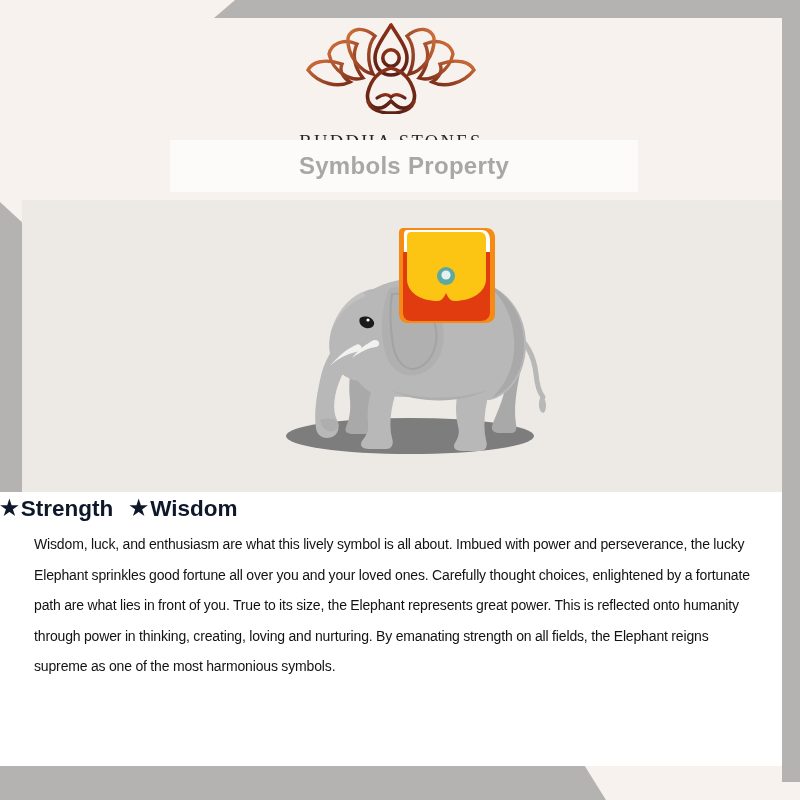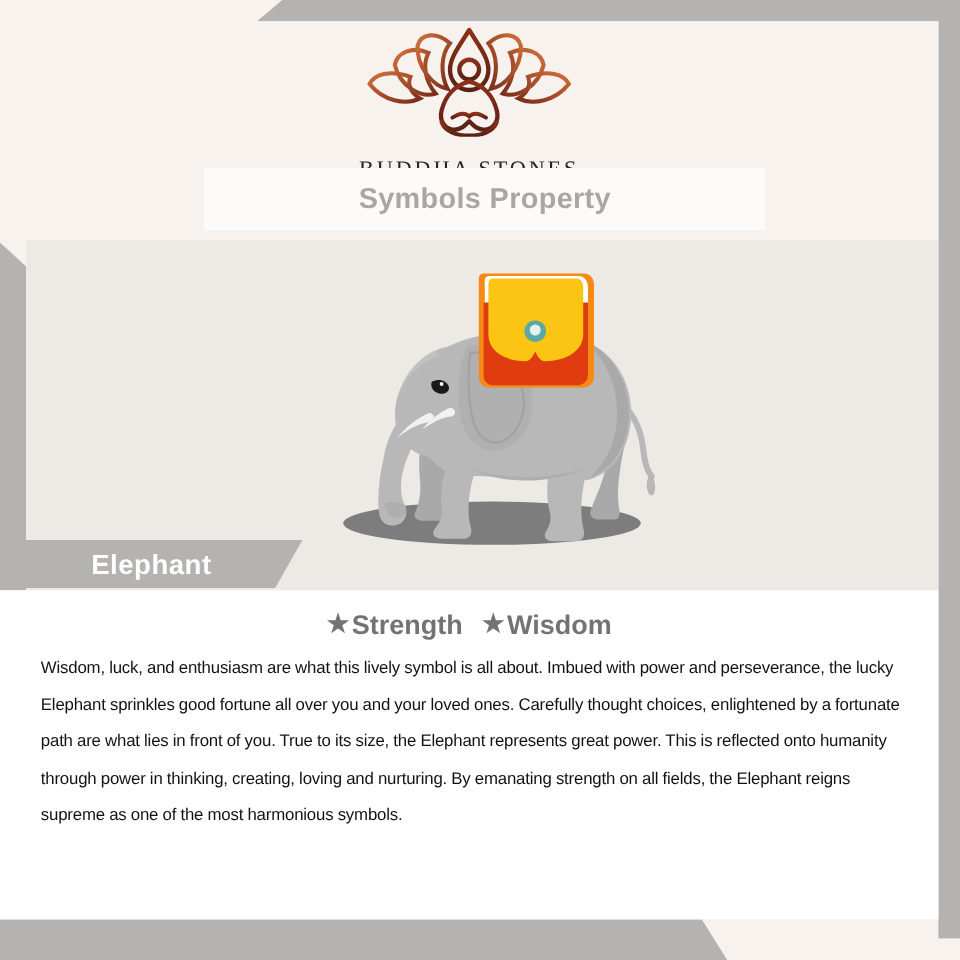--- a/index.html
+++ b/index.html
@@ -159,25 +159,24 @@
   .body-panel {
     position: absolute;
     top: 492px;
     left: 0;
     right: 18px;
     bottom: 34px;
     background: #ffffff;
   }
   .attributes {
     margin: 0;
-    padding-top: 16px;
-    text-align: center;
+    padding-top: 4px;
     font-size: 22.5px;
     font-weight: bold;
-    color: #737373;
+    color: #0f172a;
     white-space: nowrap;
   }
   .attributes .star {
     font-size: 21px;
     vertical-align: 1px;
     margin-right: 2px;
   }
   .attributes .attr-gap {
     display: inline-block;
     width: 16px;
@@ -329,23 +328,20 @@
       <path d="M161 10 L230 10 C234 10 236 13 236 17
                L236 57 C236 70 222 79 204 79 C200 79 198 75 196 71
                C194 75 192 79 188 79 C170 79 157 70 157 57
                L157 17 C157 13 157 10 161 10 Z" fill="#fcc413"></path>
 
       <circle cx="196" cy="54" r="9" fill="#5aa9a4"></circle>
       <circle cx="196" cy="53" r="4.6" fill="#e6f0ee"></circle>
     </svg>
   </div>
 
-  <div class="label-band">
-    <span class="label-text">Elephant</span>
-  </div>
 
   <div class="body-panel">
     <p class="attributes">
       <span><span class="star">★</span><span>Strength</span></span><span class="attr-gap"></span><span><span class="star">★</span><span>Wisdom</span></span>
     </p>
     <p class="description">Wisdom, luck, and enthusiasm are what this lively symbol is all about. Imbued with power and perseverance, the lucky Elephant sprinkles good fortune all over you and your loved ones. Carefully thought choices, enlightened by a fortunate path are what lies in front of you. True to its size, the Elephant represents great power. This is reflected onto humanity through power in thinking, creating, loving and nurturing. By emanating strength on all fields, the Elephant reigns supreme as one of the most harmonious symbols.</p>
   </div>
 
 </div>
 

